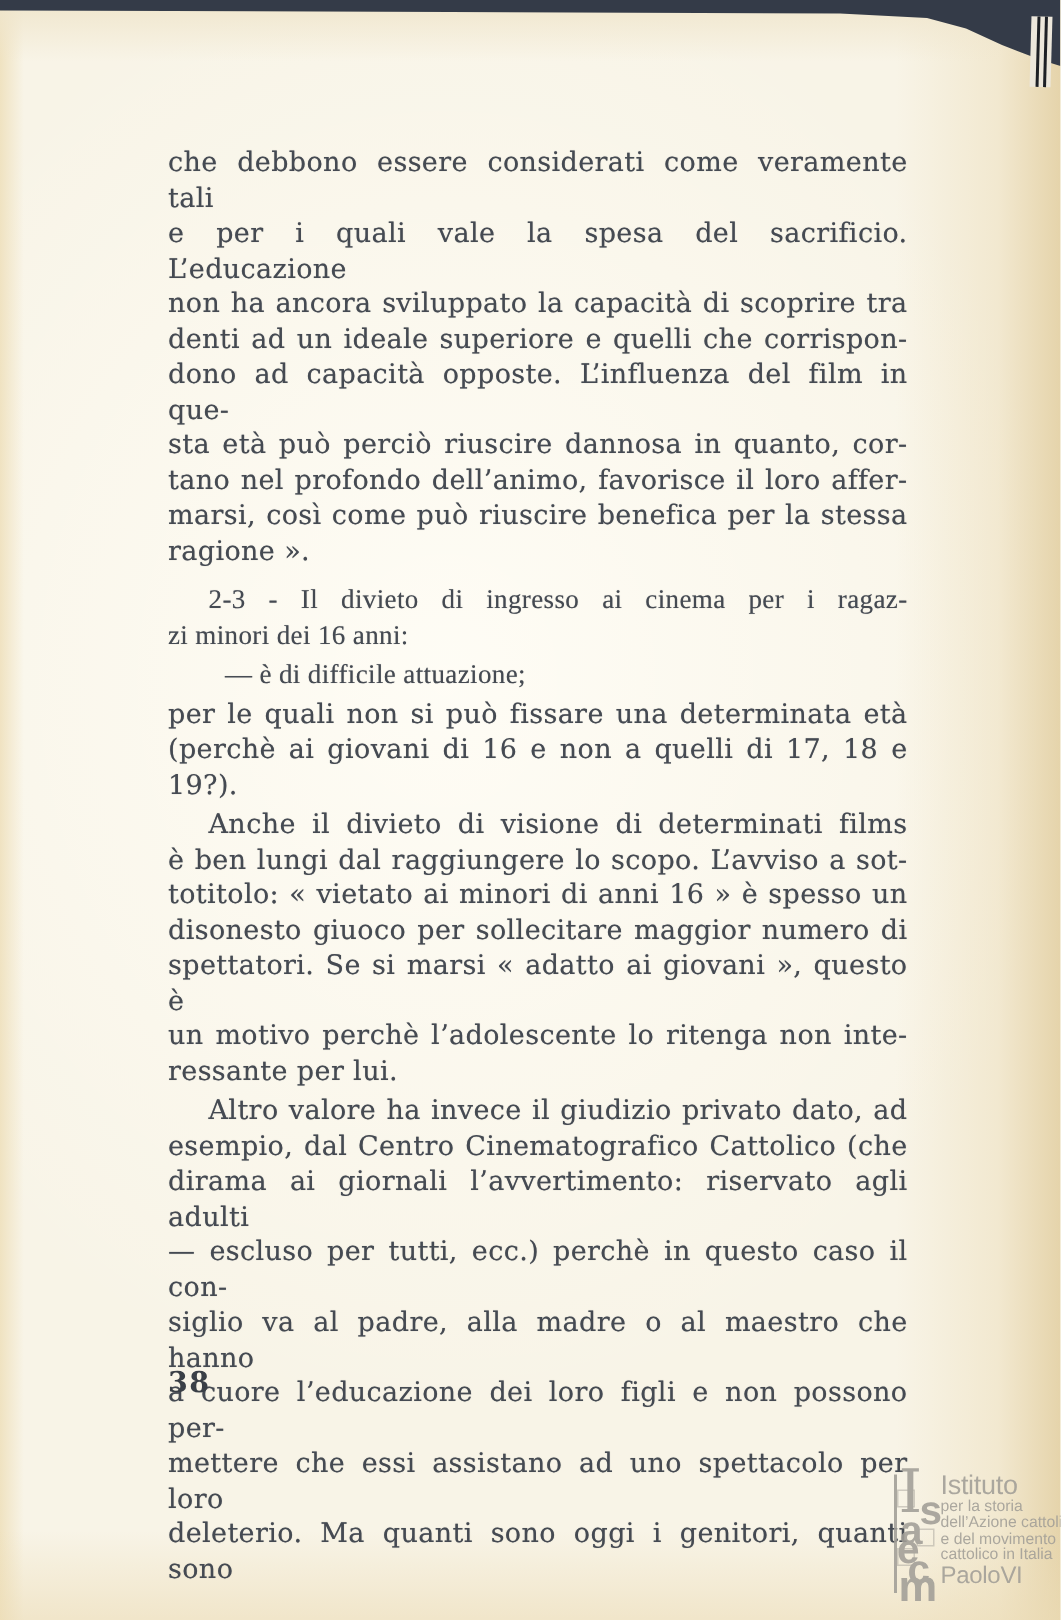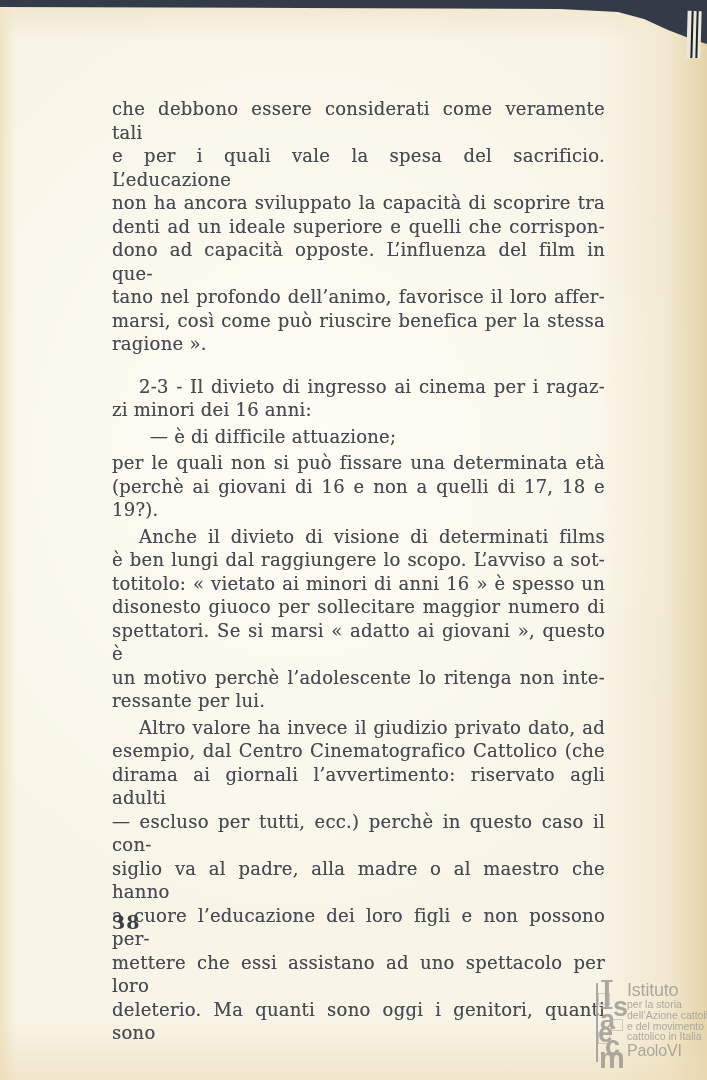--- a/index.html
+++ b/index.html
@@ -42,25 +42,25 @@
   
   .text-col{
     position:absolute;left:112px;top:97px;width:493px;z-index:3;
     color:var(--ink);
     font-size:18px;line-height:23.5px;
     letter-spacing:.25px;
     text-shadow:0 0 .5px rgba(69,74,82,.55);
   }
   .para{margin-top:3px;}
   .para:first-child{margin-top:0;}
-  .para.gap{margin-top:19px;}
+  .para.gap{margin-top:9px;font-family:Liberation Serif, serif;}
   .line{text-align:justify;text-align-last:justify;white-space:normal;}
   .line.unjust{text-align-last:left;}
   .para.ind1 .line.first{text-indent:27px;}
-  .para.ind2 .line.first{text-indent:38px;}
+  .para.ind2 .line.first{text-indent:38px;font-family:Liberation Serif, serif;}
 
   .page-num{
     position:absolute;left:112px;top:911px;z-index:3;
     color:#3a3f46;font-size:19px;font-weight:bold;letter-spacing:1px;
   }
 
   
   .watermark{position:absolute;left:596px;top:981px;width:112px;height:86px;z-index:4;opacity:.88;}
   .wm-rule{position:absolute;left:0;top:2px;width:1.5px;height:79px;background:var(--wm);}
   .wm-col{position:absolute;left:1px;top:0;width:30px;height:84px;
@@ -89,20 +89,21 @@
   <div class="pline p2"></div>
 </div>
 
 <div class="text-col" id="text-col">
     <div class="para ind0">
       <div class="line first">che debbono essere considerati come veramente tali</div>
       <div class="line">e per i quali vale la spesa del sacrificio. L’educazione</div>
       <div class="line">non ha ancora sviluppato la capacità di scoprire tra</div>
       <div class="line">denti ad un ideale superiore e quelli che corrispon-</div>
       <div class="line">dono ad capacità opposte. L’influenza del film in que-</div>
+      <div class="line">sta età può perciò riuscire dannosa in quanto, cor-</div>
       <div class="line">tano nel profondo dell’animo, favorisce il loro affer-</div>
       <div class="line">marsi, così come può riuscire benefica per la stessa</div>
       <div class="line unjust">ragione ».</div>
     </div>
     <div class="para ind1 gap">
       <div class="line first">2-3 - Il divieto di ingresso ai cinema per i ragaz-</div>
       <div class="line unjust">zi minori dei 16 anni:</div>
     </div>
     <div class="para ind2">
       <div class="line first unjust">— è di difficile attuazione;</div>

